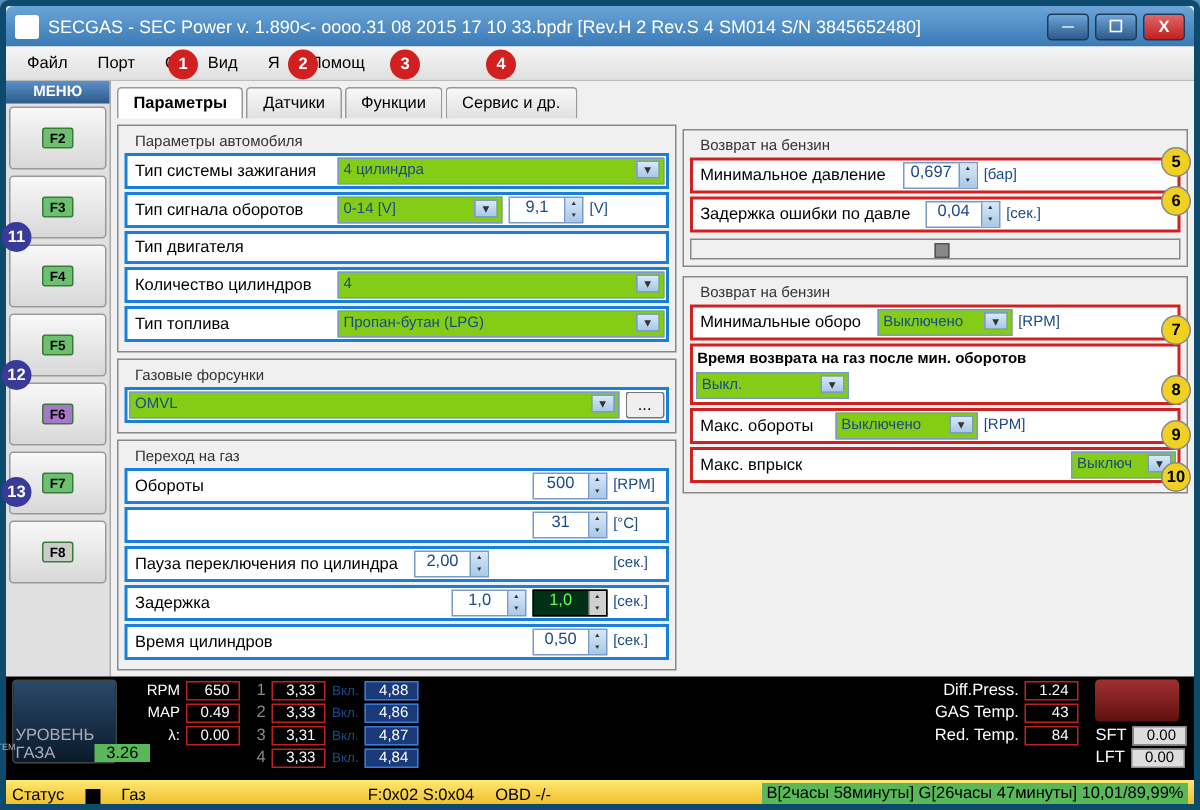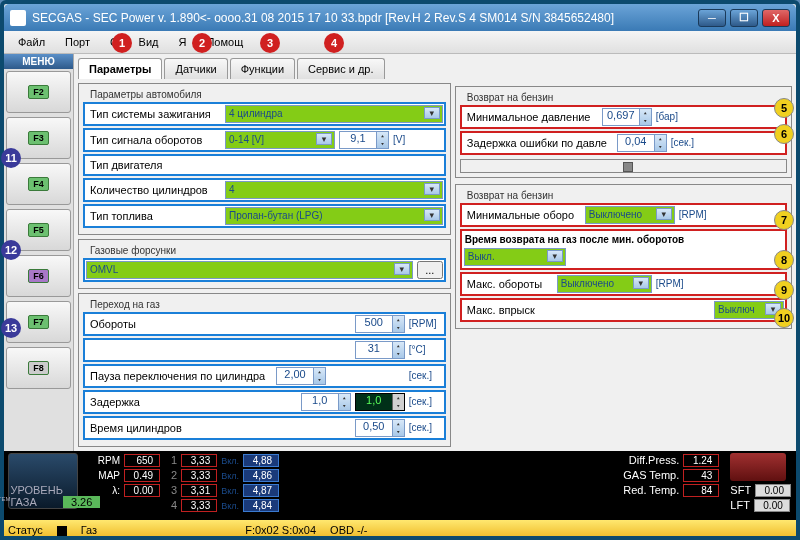--- a/index.html
+++ b/index.html
@@ -265,14 +265,15 @@
   </div>
 
   <div class="status">
     <span>Статус</span>
     <span style="width:10px;height:10px;background:#000;display:inline-block"></span>
     <span>Газ</span>
     <span style="flex:0 0 120px"></span>
     <span>F:0x02 S:0x04</span>
     <span>OBD -/-</span>
     <span style="flex:1"></span>
+    <span class="grn">B[2часы 58минуты] G[26часы 47минуты] 10,01/89,99%</span>
   </div>
 </div>
 
 </body></html>

